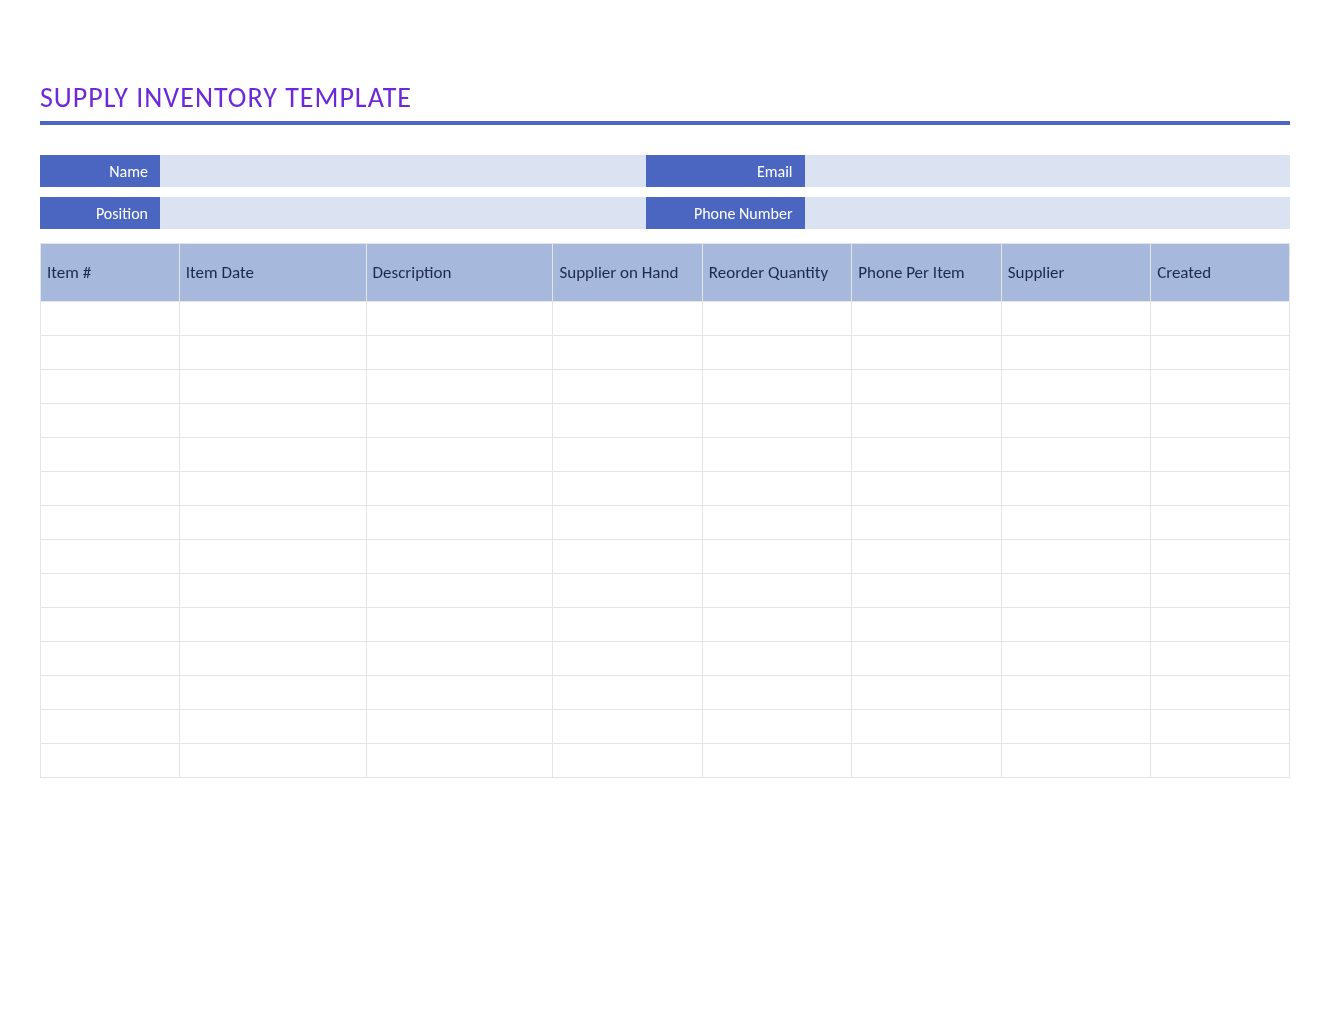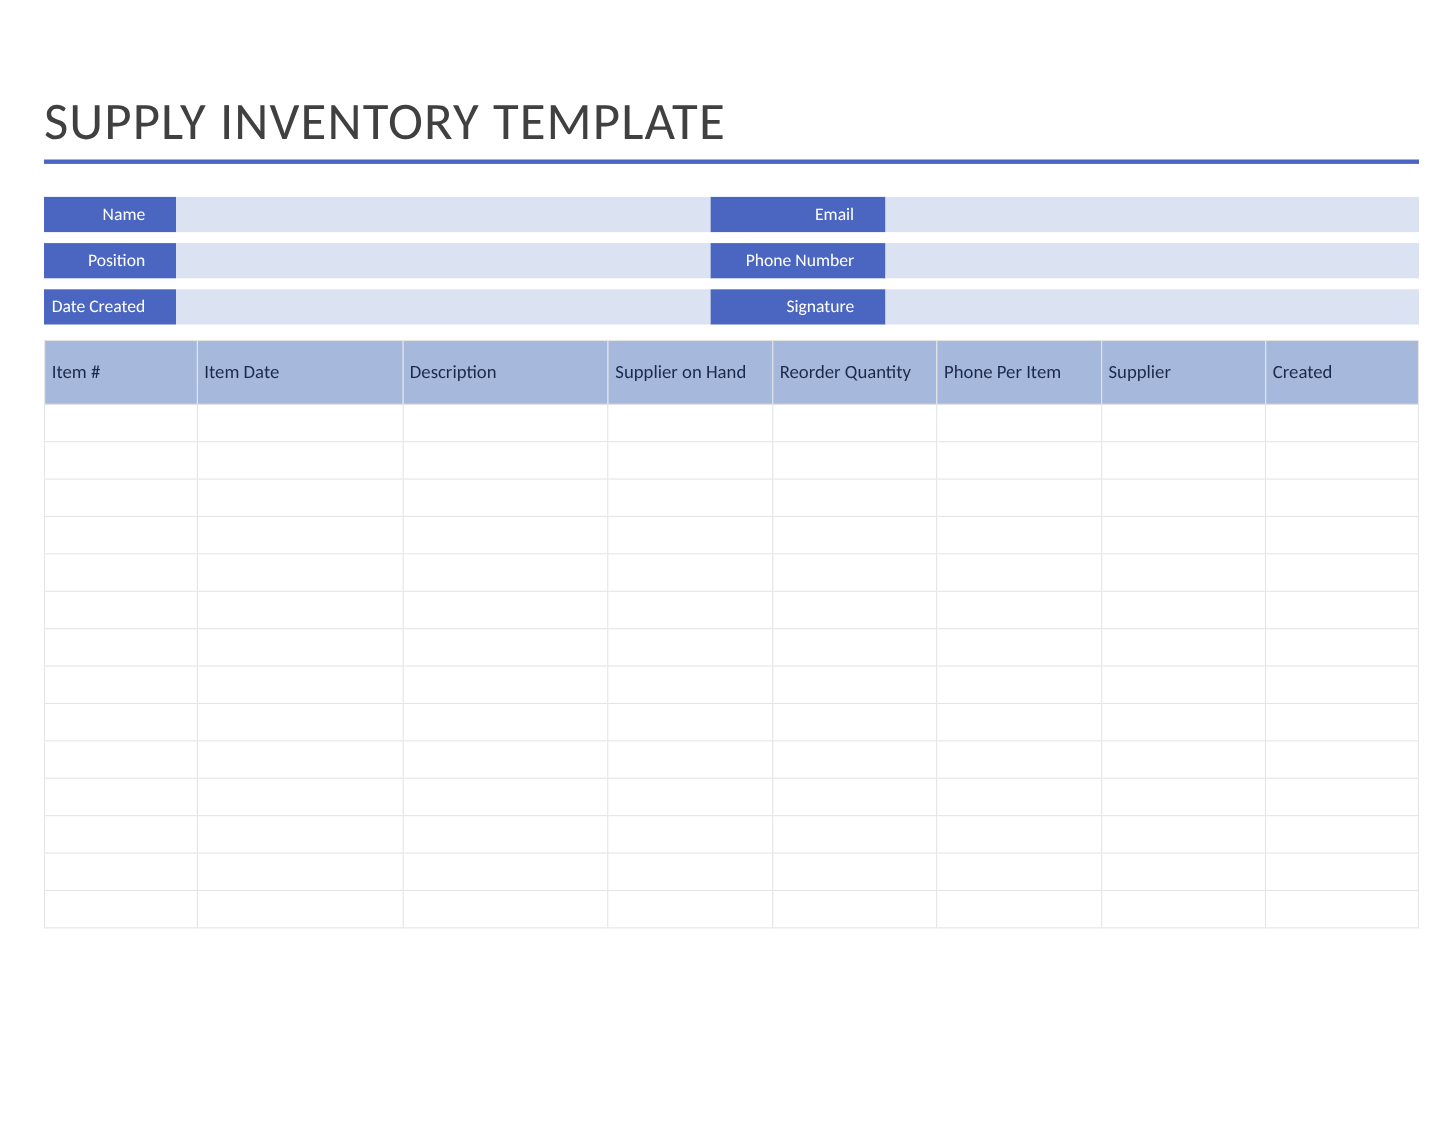--- a/index.html
+++ b/index.html
@@ -7,23 +7,23 @@
       background: #ffffff;
       font-family: "Segoe UI", Calibri, Arial, sans-serif;
       width: 1320px;
       height: 1020px;
       padding: 0;
     }
     .page {
       padding: 80px 30px 30px 40px;
     }
     .title {
-      font-size: 48px;
+      font-size: 28px;
       font-weight: 400;
-      color: #404040;
+      color: #6d28d9;
       letter-spacing: 1px;
       margin-bottom: 6px;
     }
     .title-rule {
       height: 4px;
       background: #4a66c0;
       width: 100%;
       margin-bottom: 30px;
     }
     .info-rows { width: 100%; }
@@ -34,21 +34,21 @@
       margin-bottom: 10px;
     }
     .info-label {
       width: 120px;
       background: #4a66c0;
       color: #ffffff;
       font-size: 16px;
       display: flex;
       align-items: center;
       justify-content: flex-end;
-      padding-right: 28px;
+      padding-right: 12px;
       font-weight: 400;
     }
     .info-value {
       flex: 1;
       background: #dbe2f1;
       display: flex;
       align-items: center;
       padding-left: 10px;
     }
     .info-label.right { width: 159px; }
@@ -94,26 +94,20 @@
     <div class="info-row">
       <div class="info-label">Name</div>
       <div class="info-value"></div>
       <div class="info-label right">Email</div>
       <div class="info-value"></div>
     </div>
     <div class="info-row">
       <div class="info-label">Position</div>
       <div class="info-value"></div>
       <div class="info-label right">Phone Number</div>
-      <div class="info-value"></div>
-    </div>
-    <div class="info-row">
-      <div class="info-label">Date Created</div>
-      <div class="info-value"></div>
-      <div class="info-label right">Signature</div>
       <div class="info-value"></div>
     </div>
   </div>
 
   <table class="inventory-table">
     <colgroup>
       <col class="col-item-num">
         <col class="col-item-name">
         <col class="col-description">
         <col class="col-qty-hand">

